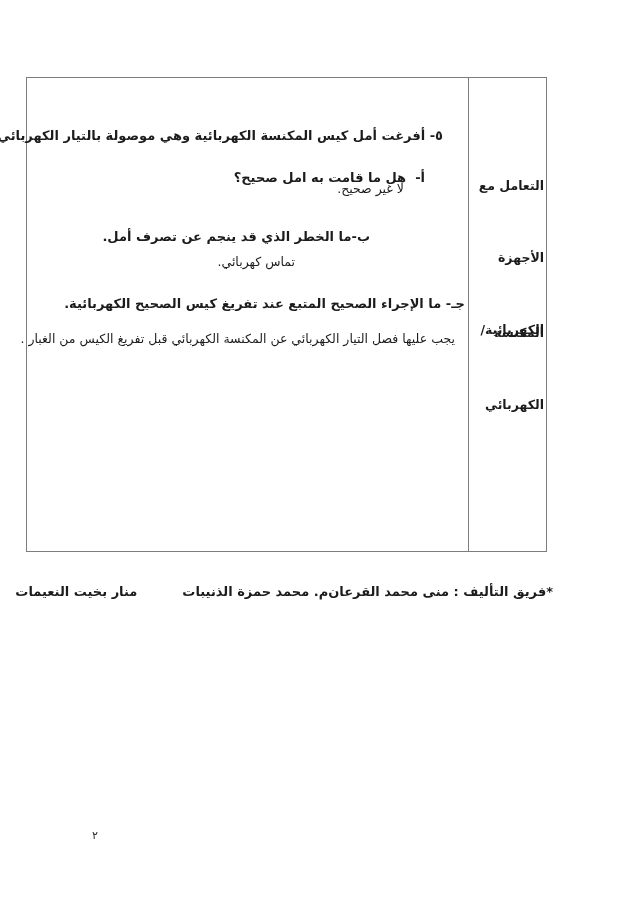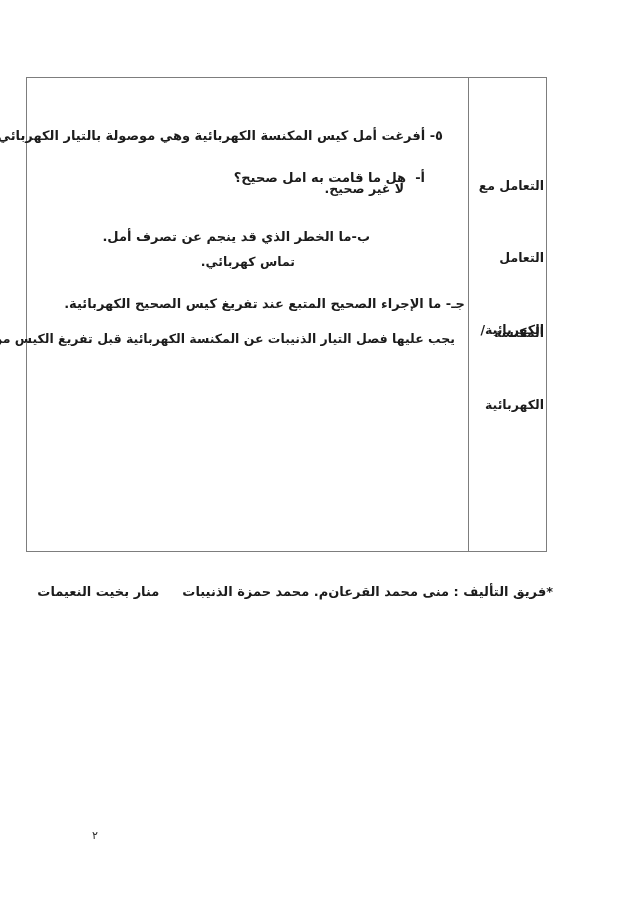--- a/index.html
+++ b/index.html
@@ -25,68 +25,68 @@
     border-left:1px solid #7d7d7d;
   }
   .t-line {
     position:absolute;
     direction:rtl;
     white-space:pre;
     font-size:13px;
     line-height:1.25;
   }
   .bold { font-weight:bold; }
-  .reg  { font-weight:bold; font-size:12.5px; }
+  .reg  { font-weight:normal; font-size:12.5px; }
   .topic-block {
     position:absolute; right:2px; left:15px;
     direction:rtl; text-align:right;
     font-weight:bold; font-size:12.5px;
     line-height:24px;
     white-space:pre;
   }
   .topic-top    { top:48px; }
   .topic-bottom { top:195px; }
   .footer {
     position:absolute; top:584px; right:83px;
     direction:rtl;
     display:flex; flex-direction:row; align-items:baseline;
     font-weight:bold; font-size:13px;
     white-space:pre;
   }
   .footer .seg-1 { }
-  .footer .seg-2 { margin-left:23px; }
+  .footer .seg-2 { margin-left:45px; }
   .page-num {
     position:absolute; left:92px; top:829px;
     font-size:11px; color:#2a2a2a;
   }
 </style>
 </head>
 <body>
 
 <div class="qtable">
 
   <div class="cell-body">
     <div class="t-line bold" style="top:50px;  right:25px;">٥- أفرغت أمل كيس المكنسة الكهربائية وهي موصولة بالتيار الكهربائي:</div>
     <div class="t-line bold" style="top:92px;  right:43px;">أ-  هل ما قامت به امل صحيح؟</div>
     <div class="t-line reg" style="top:103px; right:64px;">لا غير صحيح.</div>
     <div class="t-line bold" style="top:151px; right:98px;">ب-ما الخطر الذي قد ينجم عن تصرف أمل.</div>
     <div class="t-line reg" style="top:176px; right:173px;">تماس كهربائي.</div>
     <div class="t-line bold" style="top:218px; right:3px;">جـ- ما الإجراء الصحيح المتبع عند تفريغ كيس الصحيح الكهربائية.</div>
-    <div class="t-line reg" style="top:253px; right:13px;">يجب عليها فصل التيار الذنيبات عن المكنسة الكهربائية قبل تفريغ الكيس من الغبار .</div>
+    <div class="t-line reg" style="top:253px; right:13px;">يجب عليها فصل التيار الكهربائي عن المكنسة الكهربائي قبل تفريغ الكيس من الغبار .</div>
   </div>
 
   <div class="cell-topic">
     <div class="topic-block topic-top">
       <div>التعامل مع</div>
-      <div>التعامل</div>
+      <div>الأجهزة</div>
       <div>الكهربائية/</div>
     </div>
     <div class="topic-block topic-bottom">
       <div>المكنسة</div>
-      <div>الكهربائية</div>
+      <div>الكهربائي</div>
     </div>
   </div>
 
 </div>
 
 <div class="footer">
   <span class="seg-1">*فريق التأليف : منى محمد القرعان</span>
   <span class="seg-2">م. محمد حمزة الذنيبات</span>
   <span class="seg-3">منار بخيت النعيمات</span>
 </div>

